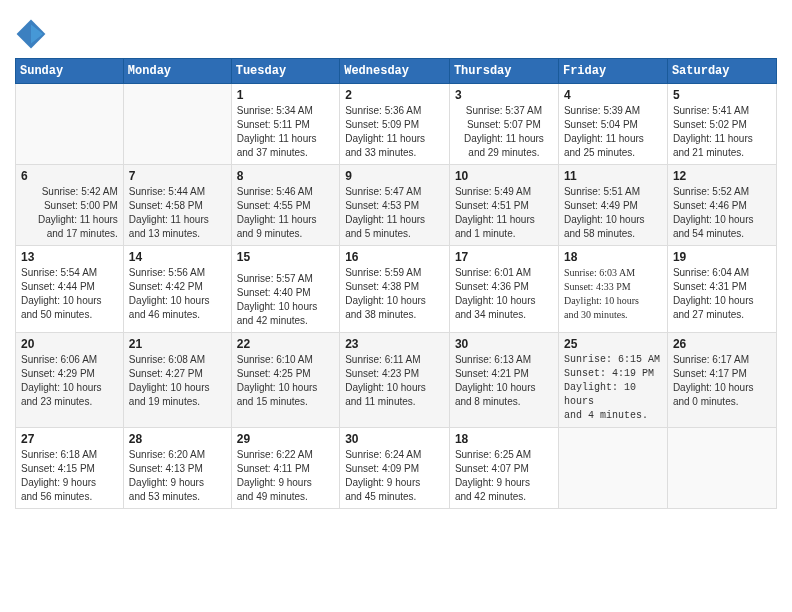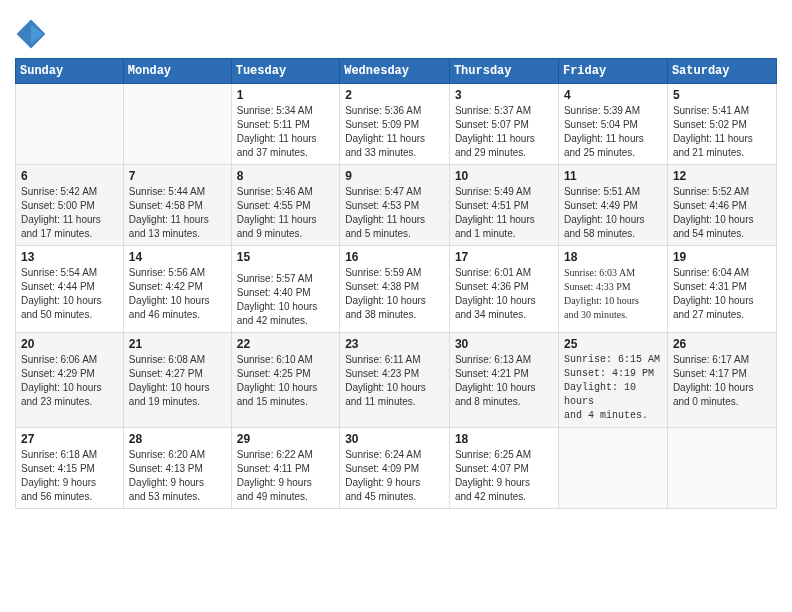--- a/index.html
+++ b/index.html
@@ -153,21 +153,21 @@
           </td>
           <td>
             <span class="day-num">2</span>
             <div class="day-detail" style="white-space: pre-line;">Sunrise: 5:36 AM
 Sunset: 5:09 PM
 Daylight: 11 hours
 and 33 minutes.</div>
           </td>
           <td>
             <span class="day-num">3</span>
-            <div class="day-detail" style="white-space: pre-line;">Sunrise: 5:37 AM
+            <div class="day-detail" style="white-space: pre-line; text-align: center;">Sunrise: 5:37 AM
 Sunset: 5:07 PM
 Daylight: 11 hours
 and 29 minutes.</div>
           </td>
           <td>
             <span class="day-num">4</span>
             <div class="day-detail" style="white-space: pre-line;">Sunrise: 5:39 AM
 Sunset: 5:04 PM
 Daylight: 11 hours
 and 25 minutes.</div>
@@ -176,21 +176,21 @@
             <span class="day-num">5</span>
             <div class="day-detail" style="white-space: pre-line;">Sunrise: 5:41 AM
 Sunset: 5:02 PM
 Daylight: 11 hours
 and 21 minutes.</div>
           </td>
         </tr>
         <tr class="row-alt">
           <td>
             <span class="day-num">6</span>
-            <div class="day-detail" style="white-space: pre-line;">Sunrise: 5:42 AM
+            <div class="day-detail" style="white-space: pre-line; text-align: right;">Sunrise: 5:42 AM
 Sunset: 5:00 PM
 Daylight: 11 hours
 and 17 minutes.</div>
           </td>
           <td>
             <span class="day-num">7</span>
             <div class="day-detail" style="white-space: pre-line;">Sunrise: 5:44 AM
 Sunset: 4:58 PM
 Daylight: 11 hours
 and 13 minutes.</div>

